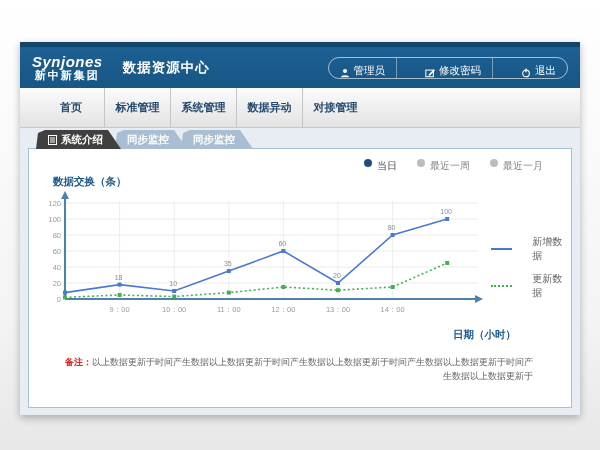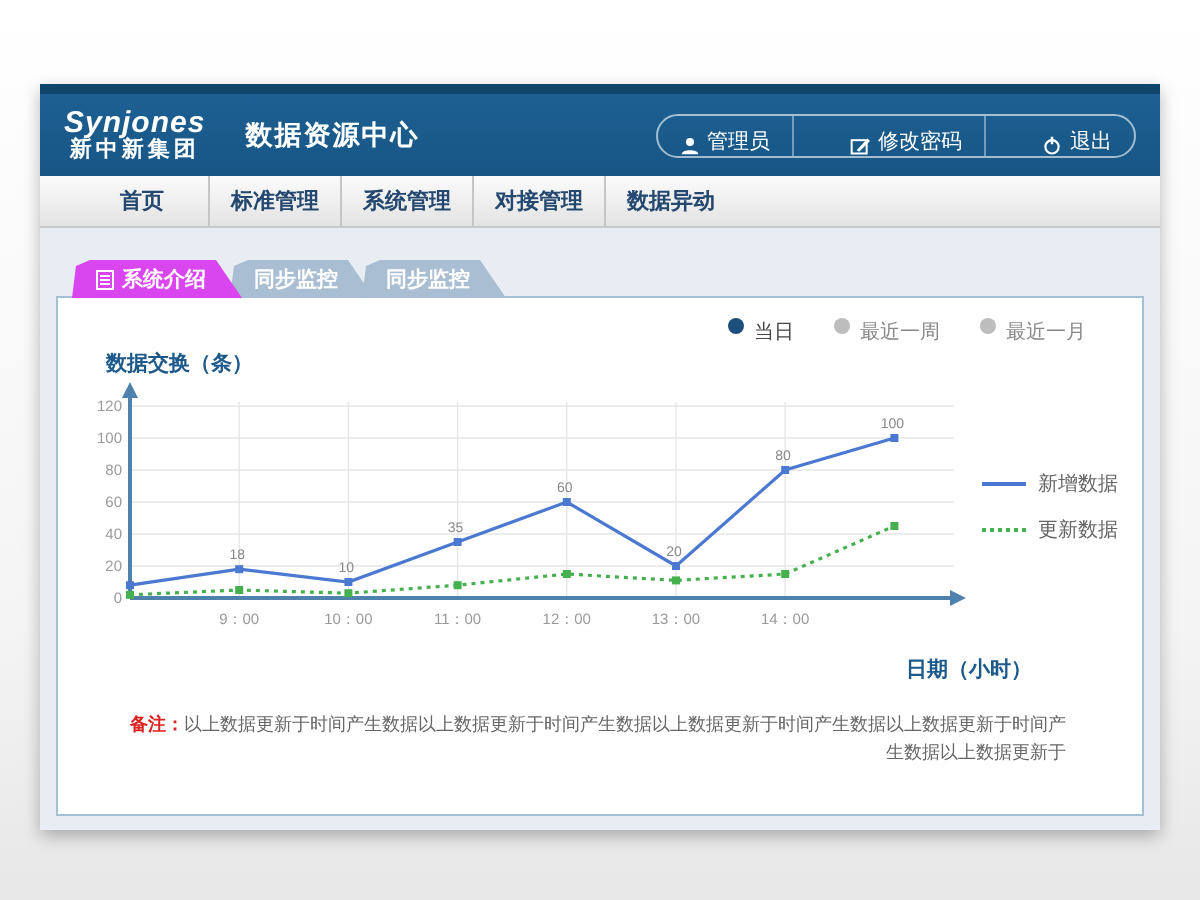--- a/index.html
+++ b/index.html
@@ -29,54 +29,54 @@
     font-size:10.5px; height:22px;
   }
   .user-pill .pill-btn {
     display:flex; align-items:flex-end; gap:4px; padding:0 11px; height:100%;
     color:#fff; cursor:pointer;
   }
   .user-pill .pill-btn + .pill-btn { border-left:1px solid rgba(255,255,255,.4);padding-left:28px; }
   .pill-btn svg { width:10px; height:10px; }
   
   .navbar {
-    height:26px; background:linear-gradient(#fbfbfb,#e3e3e3);
+    height:40px; background:linear-gradient(#fbfbfb,#e3e3e3);
     border-bottom:1px solid #c9c9c9; display:flex; align-items:stretch; padding-left:18px;
   }
   .nav-item {
     width:66px; display:flex; align-items:center; justify-content:center;
     font-size:11px; font-weight:bold; color:#24486f; cursor:pointer;
   }
   .nav-item + .nav-item { border-left:1px solid #c5c5c5; }
   
   .content { position:absolute; left:0; right:0; top:77px; bottom:0; }
   .tabs { position:absolute; left:16px; top:11px; display:flex; z-index:2; }
   .tab {
     height:19px; display:flex; align-items:center; gap:4px;
     padding:0 18px 0 12px; margin-right:-6px;
     font-size:10.5px; font-weight:bold; color:#fff; cursor:pointer;
     clip-path:polygon(0 100%, 2px 3px, 9px 0, calc(100% - 13px) 0, 100% 100%);
   }
-  .tab.active { background:#d946ef; z-index:3; }
+  .tab.active { background:#404040; z-index:3; }
   .tab.inactive { background:#a9bed2; }
   .tab svg { width:9px; height:10px; }
   .panel {
     position:absolute; left:8px; right:8px; top:29px; bottom:7px;
     background:#fff; border:1px solid #a3c0d6;
   }
   
   .filters { position:absolute; top:10px; right:28px; display:flex; gap:20px; font-size:10px; }
   .filter { display:flex; gap:5px; cursor:pointer; color:#888; }
   .filter .dot { width:8px; height:8px; border-radius:50%; background:#bdbdbd; }
   .filter.selected { color:#444; }
   .filter.selected .dot { background:#1e4f7c; }
   .ylabel { position:absolute; top:26px; left:24px; font-size:10.5px; font-weight:bold; color:#1d5a8b; }
   #chart-svg { position:absolute; top:38px; left:6px; }
   .legend { position:absolute; left:462px; top:86px; font-size:10px; color:#666; }
-  .legend-row { display:flex; align-items:center; gap:6px; margin-bottom:9px; cursor:default; }
+  .legend-row { display:flex; align-items:center; gap:20px; margin-bottom:9px; cursor:default; }
   .legend-line { width:22px; border-top:2px solid #4b79d2; }
   .legend-line.dotted { border-top:2px dotted #44b04e; }
   .xlabel { position:absolute; left:424px; top:158px; font-size:10.5px; font-weight:bold; color:#1d5a8b; white-space:nowrap;margin-top:21px; }
   .note { position:absolute; left:28px; top:206px; right:38px; font-size:9px; color:#666; line-height:1.6;text-align:right; }
   .note .note-label { color:#d22; font-weight:bold; }
   
   .tick { font-size:7.5px; fill:#999; font-family:"Liberation Sans",sans-serif; }
   .pt-label { font-size:7px; fill:#8a8a8a; font-family:"Liberation Sans",sans-serif; }
 </style>
 </head>
@@ -112,22 +112,22 @@
           </svg>
         <span>退出</span>
       </div>
     </div>
   </div>
 
   <div class="navbar">
     <div class="nav-item">首页</div>
     <div class="nav-item">标准管理</div>
     <div class="nav-item">系统管理</div>
+    <div class="nav-item">数据异动</div>
     <div class="nav-item">对接管理</div>
-    <div class="nav-item">数据异动</div>
   </div>
 
   <div class="content">
     <div class="tabs">
       <div class="tab active">
         <svg viewBox="0 0 9 10">
             <rect x="0.5" y="0.5" width="8" height="9" fill="none" stroke="#fff"></rect>
             <line x1="2" y1="3" x2="7" y2="3" stroke="#fff"></line>
             <line x1="2" y1="5" x2="7" y2="5" stroke="#fff"></line>
             <line x1="2" y1="7" x2="7" y2="7" stroke="#fff"></line>

